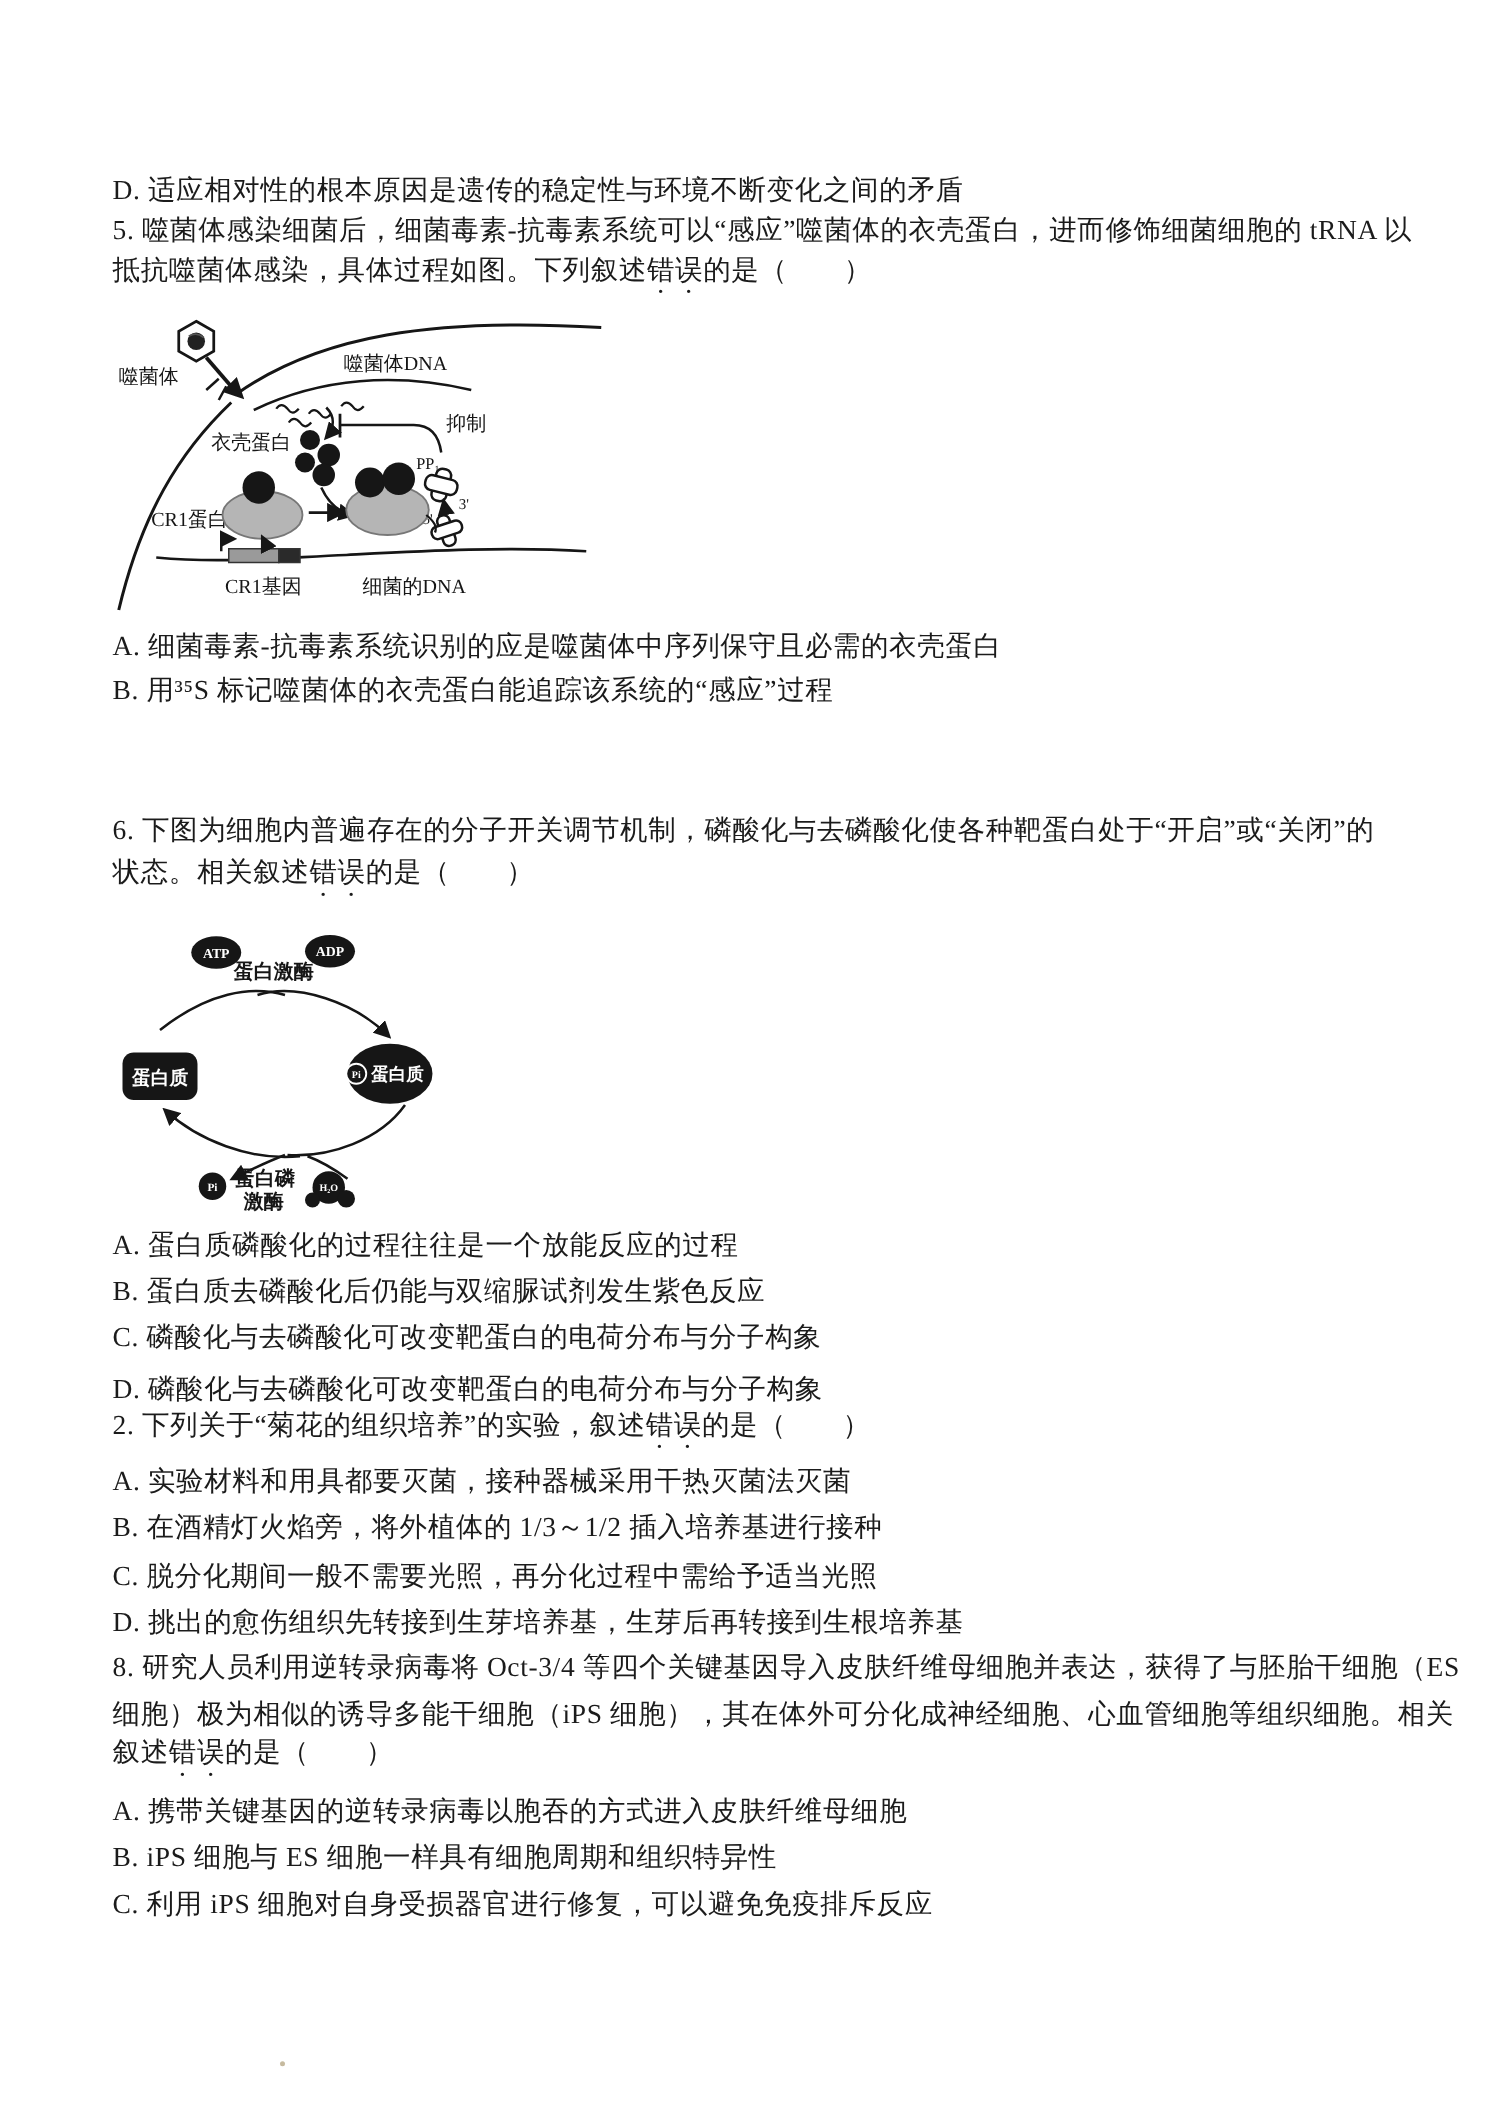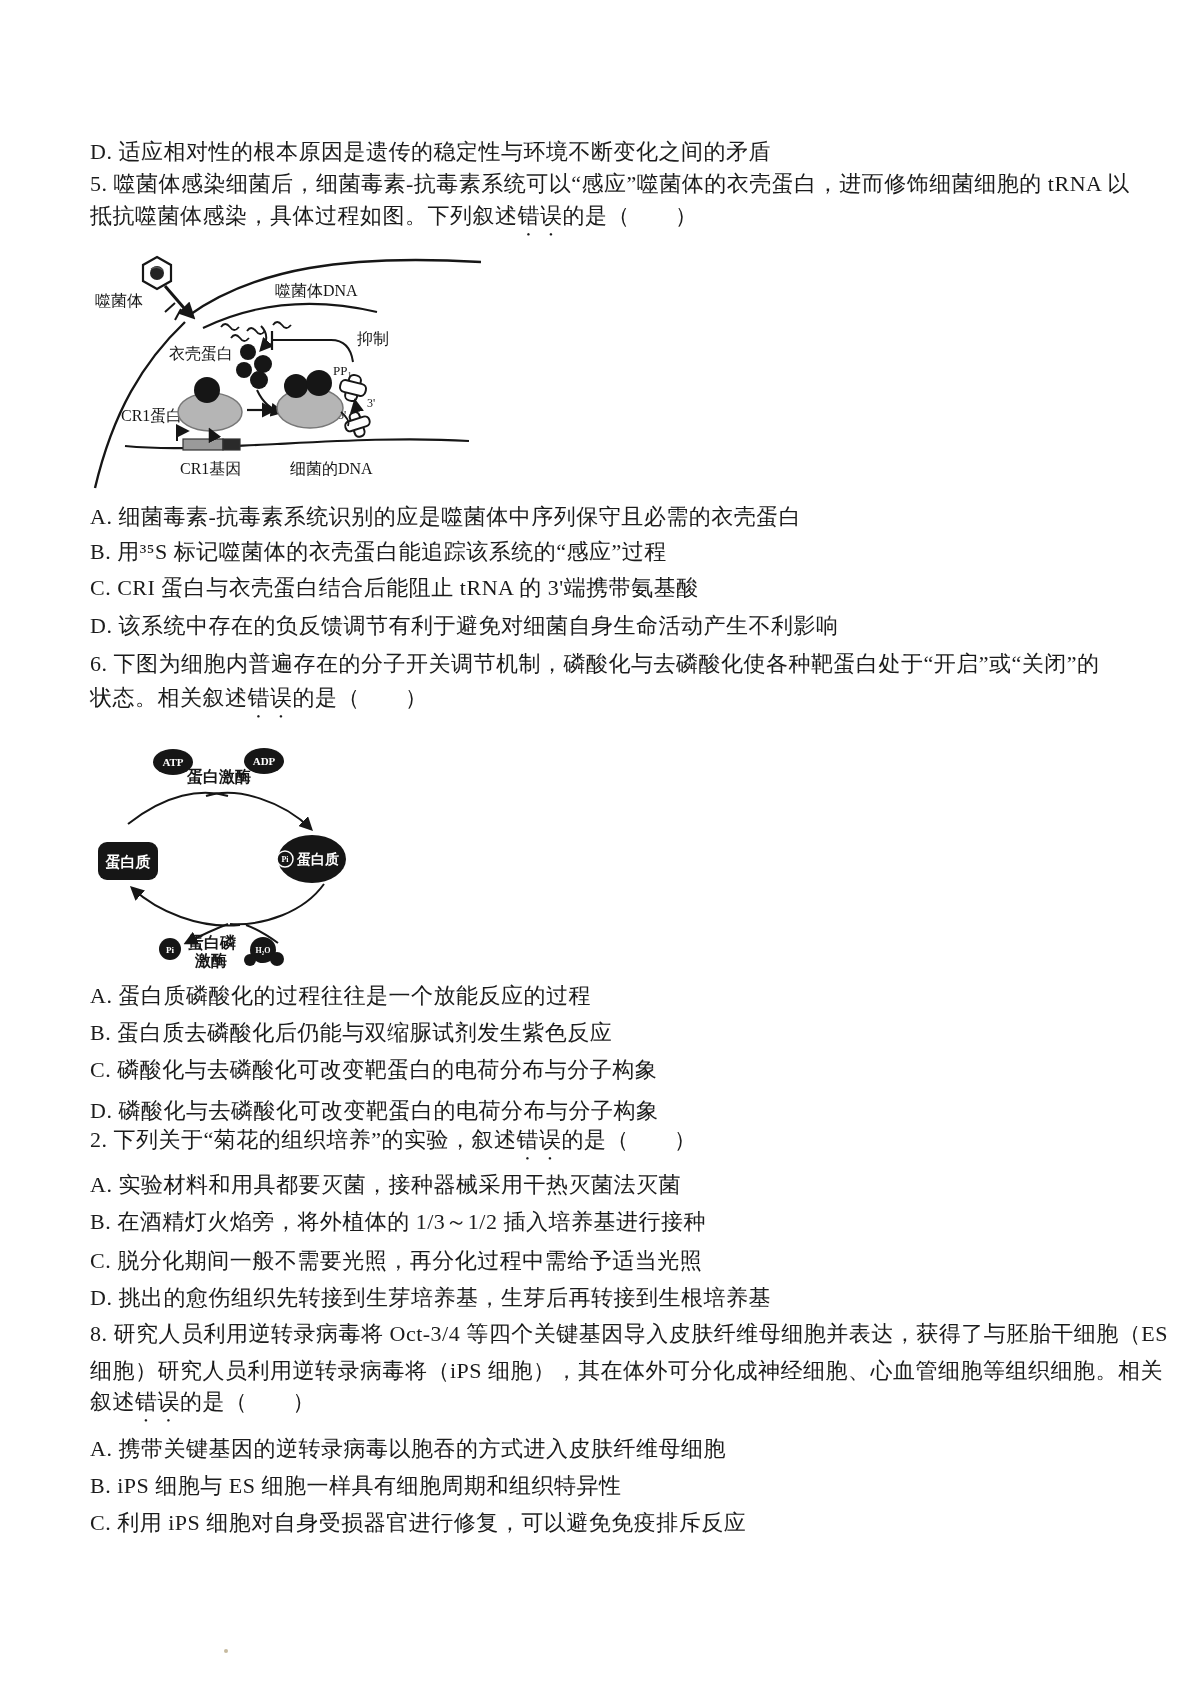--- a/index.html
+++ b/index.html
@@ -128,22 +128,20 @@
       <rect x="138" y="199" width="17" height="11" fill="#2a2a2a" stroke="#333333" stroke-width="1.2"></rect>
       <path d="M92 201 V 191 H 102" fill="none" stroke="#161616" stroke-width="2" marker-end="url(#arw)"></path>
       <line x1="129" y1="198" x2="125" y2="190" stroke="#161616" stroke-width="2" marker-end="url(#arw)"></line>
     </g>
     <text class="dlabel" x="95" y="234">CR1基因</text>
     <text class="dlabel" x="205" y="234">细菌的DNA</text>
   </svg>
 
   <div class="line" style="top:503px">A. 细菌毒素-抗毒素系统识别的应是噬菌体中序列保守且必需的衣壳蛋白</div>
   <div class="line" style="top:538px">B. 用³⁵S 标记噬菌体的衣壳蛋白能追踪该系统的“感应”过程</div>
-  <div class="line" style="top:574px">C. CRI 蛋白与衣壳蛋白结合后能阻止 tRNA 的 3'端携带氨基酸</div>
-  <div class="line" style="top:612px">D. 该系统中存在的负反馈调节有利于避免对细菌自身生命活动产生不利影响</div>
 
   <div class="line" style="top:650px">6. 下图为细胞内普遍存在的分子开关调节机制，磷酸化与去磷酸化使各种靶蛋白处于“开启”或“关闭”的</div>
   <div class="line" style="top:684px"><span>状态。相关叙述</span><span class="emph">错误</span><span>的是（　　）</span></div>
 
   <svg class="diagram" style="left:88px;top:712px" width="260" height="270" viewBox="0 0 260 270">
     <defs>
       <marker id="arw2" viewBox="0 0 10 10" refX="8" refY="5" markerWidth="7" markerHeight="7" orient="auto-start-reverse">
         <path d="M0,0 L10,5 L0,10 z" fill="#161616"></path>
       </marker>
     </defs>
@@ -202,20 +200,20 @@
   <div class="line" style="top:1056px">C. 磷酸化与去磷酸化可改变靶蛋白的电荷分布与分子构象</div>
   <div class="line" style="top:1097px">D. 磷酸化与去磷酸化可改变靶蛋白的电荷分布与分子构象</div>
 
   <div class="line" style="top:1126px"><span>2. 下列关于“菊花的组织培养”的实验，叙述</span><span class="emph">错误</span><span>的是（　　）</span></div>
   <div class="line" style="top:1171px">A. 实验材料和用具都要灭菌，接种器械采用干热灭菌法灭菌</div>
   <div class="line" style="top:1208px">B. 在酒精灯火焰旁，将外植体的 1/3～1/2 插入培养基进行接种</div>
   <div class="line" style="top:1247px">C. 脱分化期间一般不需要光照，再分化过程中需给予适当光照</div>
   <div class="line" style="top:1284px">D. 挑出的愈伤组织先转接到生芽培养基，生芽后再转接到生根培养基</div>
 
   <div class="line" style="top:1320px">8. 研究人员利用逆转录病毒将 Oct-3/4 等四个关键基因导入皮肤纤维母细胞并表达，获得了与胚胎干细胞（ES</div>
-  <div class="line" style="top:1357px">细胞）研究人员利用逆转录病毒将（iPS 细胞），其在体外可分化成神经细胞、心血管细胞等组织细胞。相关</div>
+  <div class="line" style="top:1357px">细胞）极为相似的诱导多能干细胞（iPS 细胞），其在体外可分化成神经细胞、心血管细胞等组织细胞。相关</div>
   <div class="line" style="top:1388px"><span>叙述</span><span class="emph">错误</span><span>的是（　　）</span></div>
   <div class="line" style="top:1435px">A. 携带关键基因的逆转录病毒以胞吞的方式进入皮肤纤维母细胞</div>
   <div class="line" style="top:1472px">B. iPS 细胞与 ES 细胞一样具有细胞周期和组织特异性</div>
   <div class="line" style="top:1509px">C. 利用 iPS 细胞对自身受损器官进行修复，可以避免免疫排斥反应</div>
 
   <div id="artifact-dot"></div>
 </div>
 
 </body></html>

